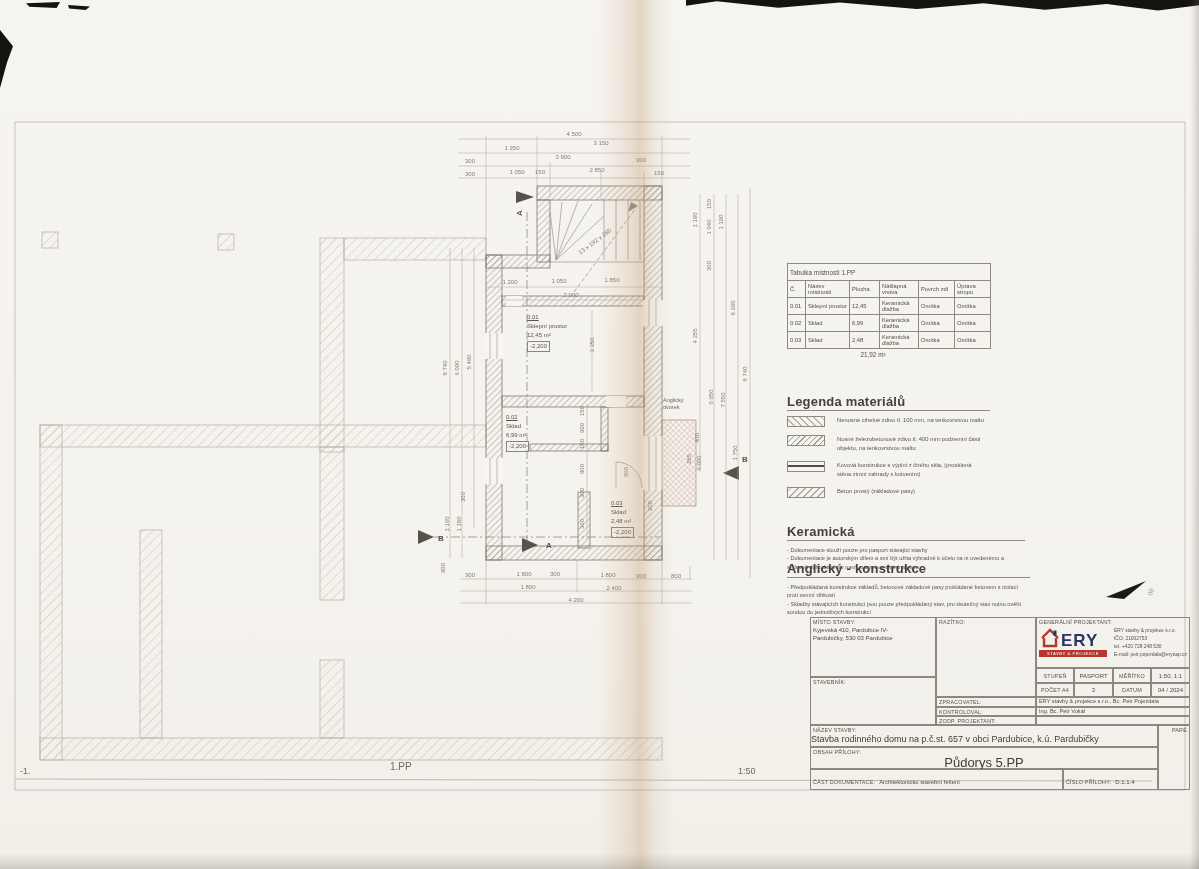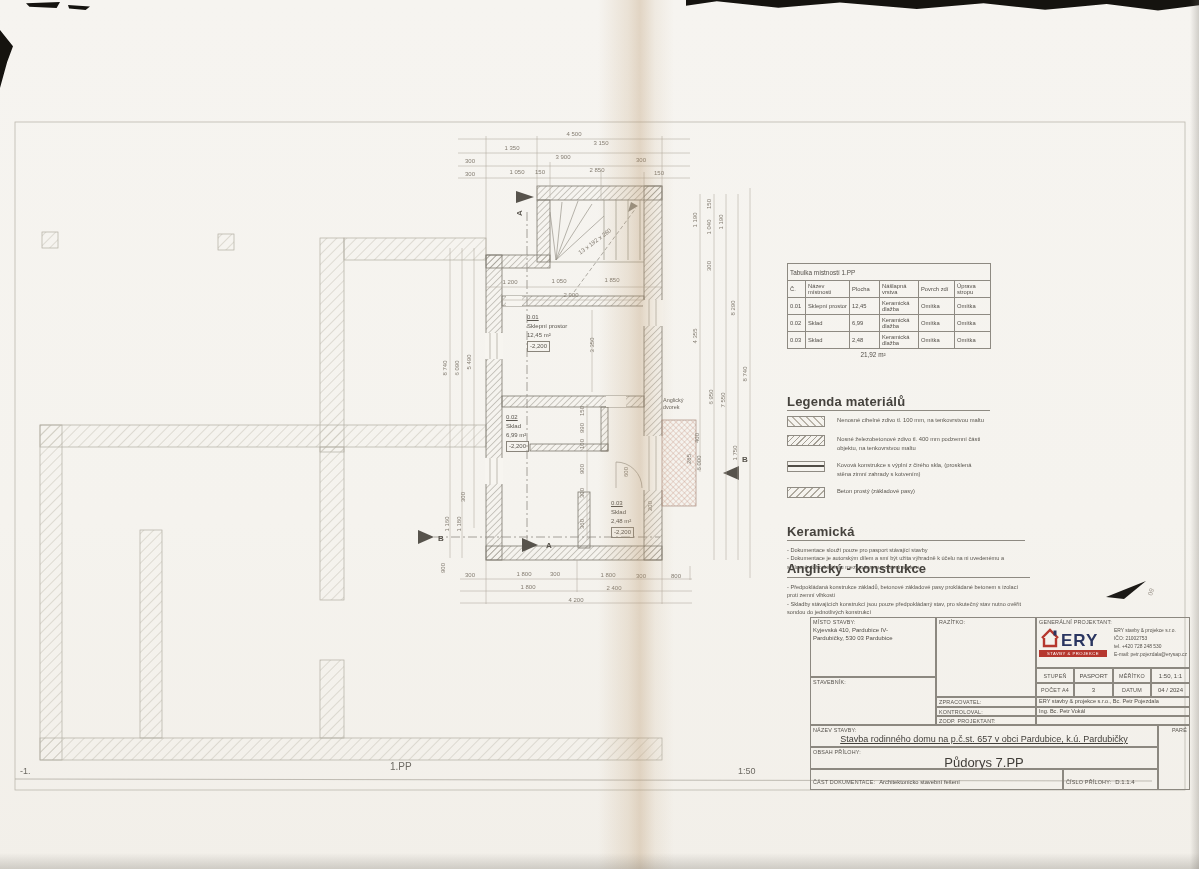--- a/index.html
+++ b/index.html
@@ -44,21 +44,21 @@
   .sw-metal{background:linear-gradient(#514d46,#514d46) center/100% 2.2px no-repeat;}
   .sw-concrete{background:repeating-linear-gradient(-45deg,rgba(0,0,0,0) 0 4px,#b0aba0 4px 5px);}
   .leg-tx{font-size:5.8px;line-height:1.55;color:#5a564f;width:150px;}
   .note{font-size:5.6px;line-height:1.5;color:#5a564f;width:235px;}
   
   .tb{left:810px;top:617px;width:380px;height:173px;}
   .cell{position:absolute;border:0.55px solid #8c8880;box-sizing:border-box;background:rgba(255,255,255,0.0);}
   .cl{font-size:5.4px;color:#57534d;letter-spacing:.2px;padding:1px 2px;}
   .cv{font-size:6px;color:#4f4b45;padding:0 2px;line-height:1.35;}
   .cc{display:flex;align-items:center;justify-content:center;font-size:6px;color:#4f4b45;}
-  .nazval{font-size:9px;text-align:center;color:#403d38;margin-top:0px;text-decoration:underline;}
+  .nazval{font-size:9px;color:#403d38;margin-top:0px;}
   .obsval{font-size:13px;text-align:center;color:#403d38;margin-top:-1px;}
   .contact{font-size:4.9px;line-height:1.6;color:#55514b;}
   .logo-sub{background:#b5372e;color:#fff;font-size:4.2px;letter-spacing:.5px;
     text-align:center;height:7px;line-height:7px;width:68px;margin-top:1px;}
   .ery-txt{font-size:17px;font-weight:bold;color:#2a3560;letter-spacing:1px;line-height:1;}
 </style>
 </head>
 <body>
 
 <div class="canvas">
@@ -437,21 +437,21 @@
     <div class="cell" style="left:226px;top:99px;width:154px;height:9px">
       <div class="cv" style="font-size:5.6px"></div>
     </div>
 
     <div class="cell" style="left:0;top:108px;width:348px;height:22px">
       <div class="cl">NÁZEV STAVBY:</div>
       <div class="nazval">Stavba rodinného domu na p.č.st. 657 v obci Pardubice, k.ú. Pardubičky</div>
     </div>
     <div class="cell" style="left:0;top:130px;width:348px;height:22px">
       <div class="cl">OBSAH PŘÍLOHY:</div>
-      <div class="obsval">Půdorys 7.PP</div>
+      <div class="obsval">Půdorys 5.PP</div>
     </div>
     <div class="cell" style="left:0;top:152px;width:253px;height:21px">
       <span class="cl">ČÁST DOKUMENTACE:</span><span class="cv" style="font-size:5.8px">Architektonicko stavební řešení</span>
     </div>
     <div class="cell" style="left:253px;top:152px;width:95px;height:21px">
       <span class="cl">ČÍSLO PŘÍLOHY:</span><span class="cv" style="font-size:6px">D.1.1.4</span>
     </div>
     <div class="cell" style="left:348px;top:108px;width:32px;height:65px">
       <div class="cl" style="text-align:right">PARÉ</div>
     </div>

